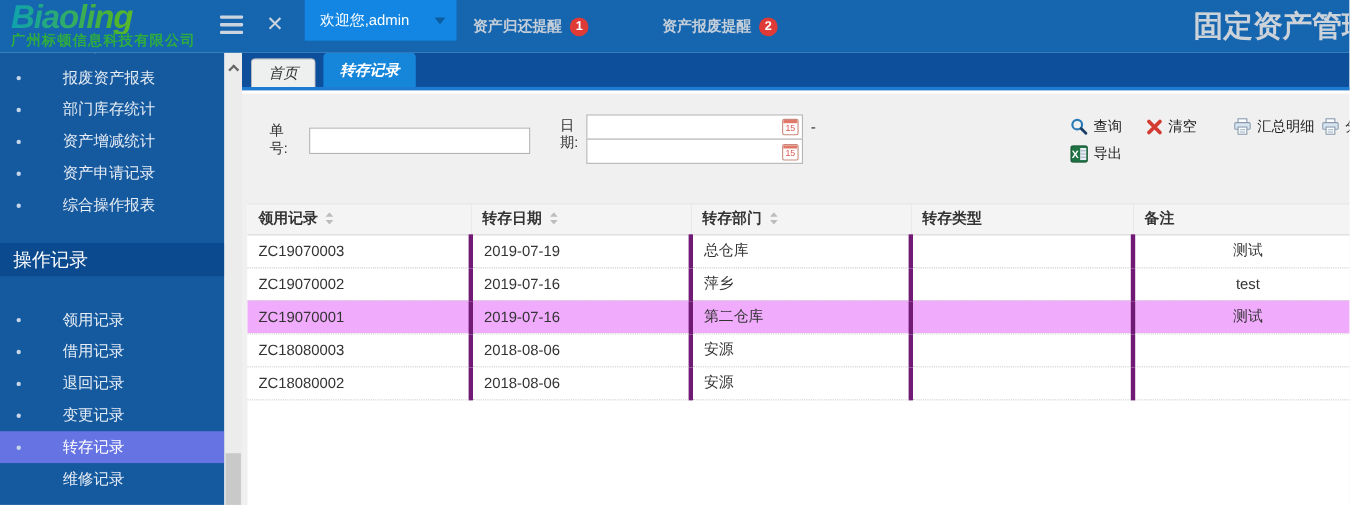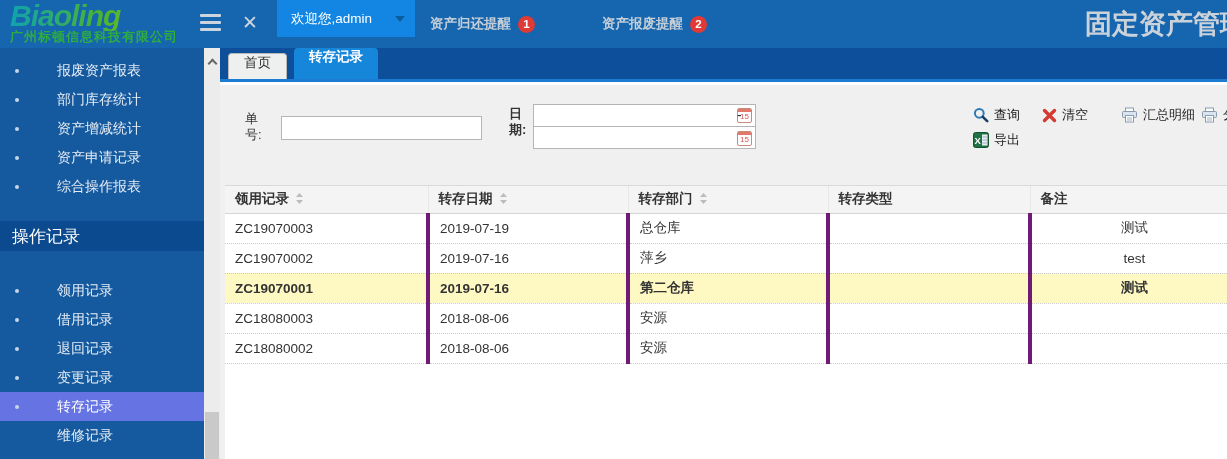--- a/index.html
+++ b/index.html
@@ -35,33 +35,33 @@
 
   
   .side-scroll { position:absolute; left:204px; top:48px; width:16px; height:411px; background:#ececec; z-index:20; }
   .scroll-arrow { width:16px; height:26px; display:flex; align-items:center; justify-content:center; cursor:pointer; }
   .scroll-arrow .chev { width:7px; height:7px; border-left:2px solid #666; border-top:2px solid #666; transform:rotate(45deg); margin-top:4px; }
   .scroll-thumb { position:absolute; left:1px; bottom:0; width:14px; height:47px; background:#c9c9c9; cursor:pointer; }
 
   
   .main { position:absolute; left:220px; top:48px; width:1007px; height:411px; }
   .tabbar { height:34px; background:#0d4f9b; border-bottom:3px solid #1e7bd2; display:flex; align-items:flex-end; padding-left:8px; }
-  .tab { display:flex; padding:0 15px; font-size:13.5px; border-radius:4px 4px 0 0; margin-right:7px; cursor:pointer; white-space:nowrap; }
+  .tab { display:flex; align-items:center; padding:0 15px; font-size:13.5px; border-radius:4px 4px 0 0; margin-right:7px; cursor:pointer; white-space:nowrap;font-style:italic; }
   .tab.inactive { background:#eef0f0; border:1px solid #b9b9b9; border-bottom:none; color:#333; height:26px; }
   .tab.active { background:#1586da; color:#fff; font-weight:bold; height:31px; }
 
   .content { position:absolute; left:0; top:37px; right:0; bottom:0; background:#f0f0f0; }
 
   
   .form-area { position:relative; height:100px; }
   .fld-label { position:absolute; width:18px; font-size:13px; line-height:16px; color:#333; }
   .danhao-label { left:25px; top:26px; }
   .danhao-input { position:absolute; left:61px; top:31px; width:201px; height:24px; border:1px solid #b5b5b5; background:#fff; font-size:13px; padding:0 5px; }
-  .date-label { left:289px; top:21px;font-weight:bold; }
-  .date-stack { position:absolute; left:313px; top:19px; width:223px; }
+  .date-label { left:289px; top:21px; }
+  .date-stack { position:absolute; left:313px; top:19px; width:197px; }
   .date-input { display:block; width:100%; height:23px; border:1px solid #b5b5b5; background:#fff; font-size:13px; padding:0 22px 0 5px; }
   .date-input.second { margin-top:-1px; }
   .cal-icon { position:absolute; right:4px; width:15px; height:15px; background:#fff; border:1px solid #c98a7d; border-radius:2px; font-size:8px; color:#d9534f; text-align:center; line-height:16px; cursor:pointer; overflow:hidden; }
   .cal-icon::before { content:""; position:absolute; left:0; right:0; top:0; height:3px; background:#e0796a; }
   .cal-1 { top:4px; } .cal-2 { top:27px; }
   .range-dash { position:absolute; left:517px; top:22px; font-size:14px; color:#333; }
 
   .act { position:absolute; display:flex; align-items:center; gap:5px; font-size:13px; color:#222; cursor:pointer; white-space:nowrap; }
   .act-query { left:753px; top:21px; }
   .act-clear { left:822px; top:21px; }
@@ -71,21 +71,21 @@
 
   
   .table-wrap { position:absolute; left:5px; top:100px; right:0; bottom:0; background:#fff; border-top:1px solid #d9d9d9; }
   table { width:100%; border-collapse:collapse; table-layout:fixed; font-size:13.5px; }
   th { height:27px; background:#f4f4f4; text-align:left; padding-left:10px; font-weight:bold; color:#333;
        border-bottom:1px solid #d5d5d5; border-right:1px solid #e8e8e8; }
   th:last-child { border-right:none; }
   th .sort { margin-left:6px; vertical-align:-1px; }
   td { height:30px; padding-left:10px; color:#333; border-bottom:1px dotted #ccc; border-right:4px solid #701a75; background:#fff; }
   td:last-child { border-right:none;text-align:center; }
-  tr.selected td { background:#fef9c3;font-weight:bold; }
+  tr.selected td { background:#f0abfc; }
 </style>
 </head>
 <body>
 
 <div class="app">
 
   <div class="sidebar">
     <ul class="side-menu">
         <li class="side-item">
           <span>盘盈报表</span>

